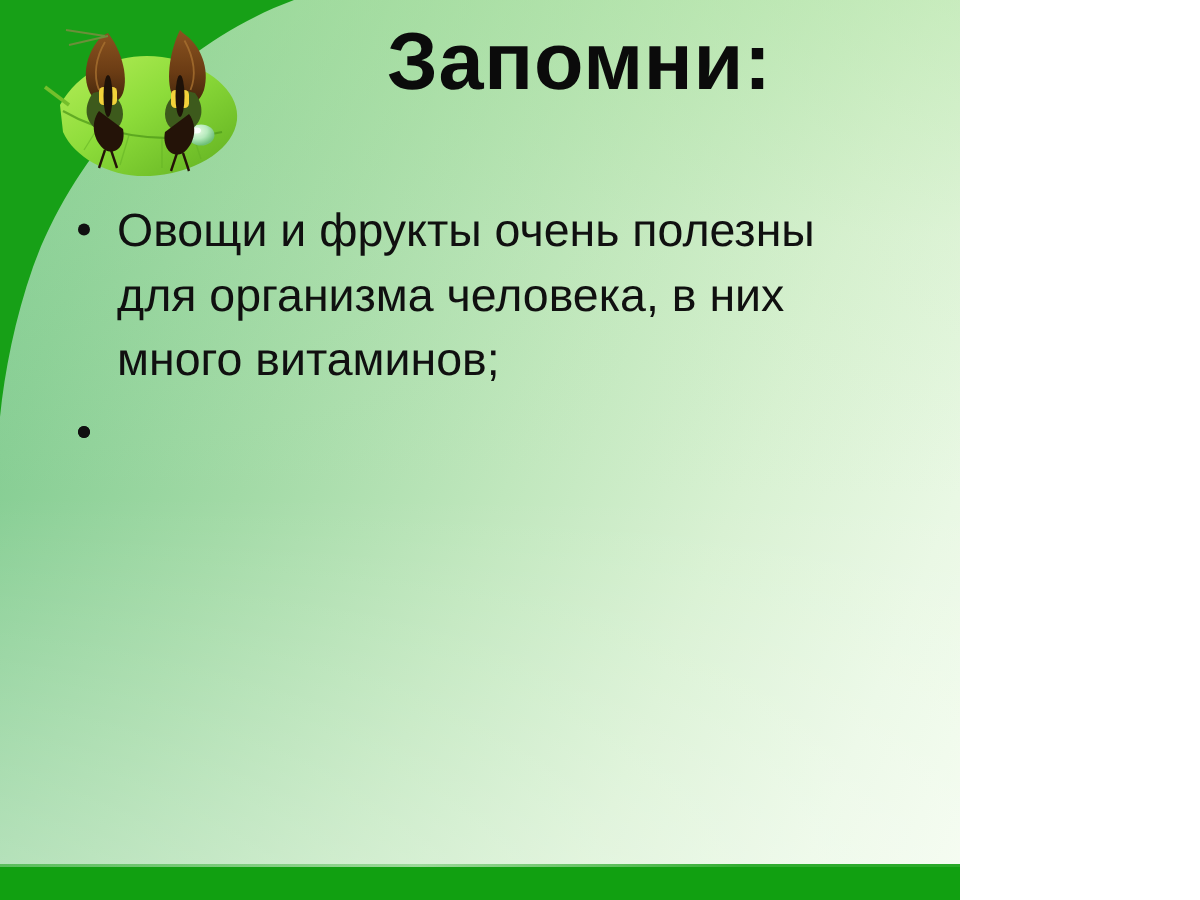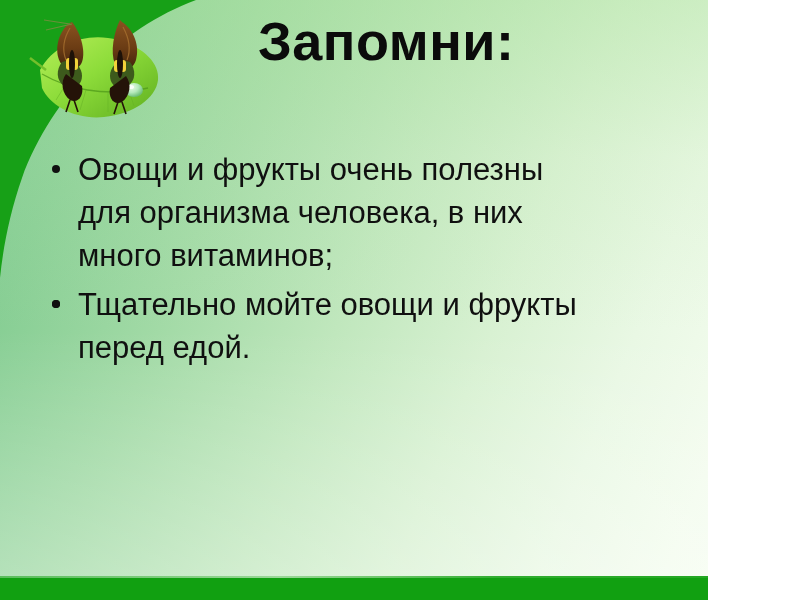--- a/index.html
+++ b/index.html
@@ -7,21 +7,21 @@
     margin: 0;
     padding: 0;
     background: #ffffff;
   }
   body {
     font-family: "Liberation Sans", "DejaVu Sans", sans-serif;
   }
 
   .slide {
     position: relative;
-    width: 708px;
+    width: 640px;
     height: 600px;
     overflow: hidden;
     background: #15803d;
   }
 
   
   .bg-gradient {
     position: absolute;
     left: 0; top: 0;
     width: 800px;
@@ -105,21 +105,21 @@
     font-size: 54px;
     line-height: 62px;
     letter-spacing: 0.5px;
     white-space: nowrap;
   }
 
   
   .body-list {
     position: absolute;
     left: 48px;
-    top: 148px;
+    top: 132px;
     width: 700px;
     margin: 0;
     padding: 0;
     list-style: none;
   }
   .bullet-item {
     position: relative;
     padding-left: 30px;
     margin: 0 0 6px 0;
     color: #101010;
@@ -218,20 +218,19 @@
   <ul class="body-list">
     <li class="bullet-item">
       <span class="dot"></span>
       <span class="btext">Овощи и фрукты очень полезны для организма человека, в них много витаминов;</span>
     </li>
     <li class="bullet-item">
       <span class="dot"></span>
     </li>
     <li class="bullet-item">
       <span class="dot"></span>
-      <span class="btext">Тщательно мойте овощи и фрукты перед едой.</span>
     </li>
   </ul>
 
   <div class="bottom-bar-edge"></div>
   <div class="bottom-bar"></div>
 
 </div>
 
 </body></html>

